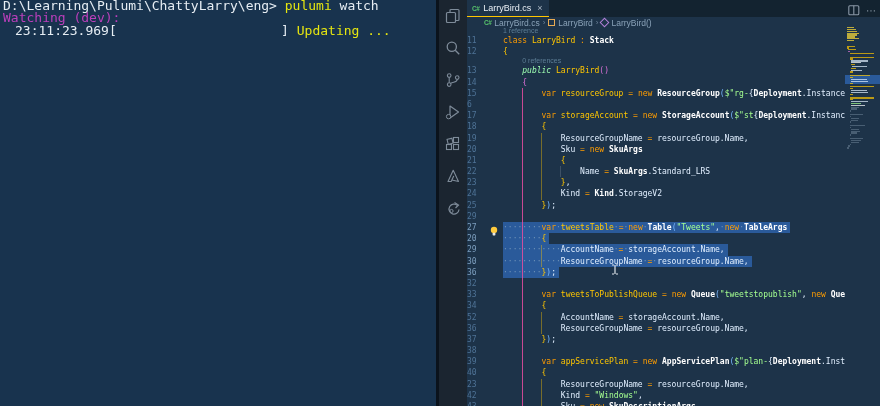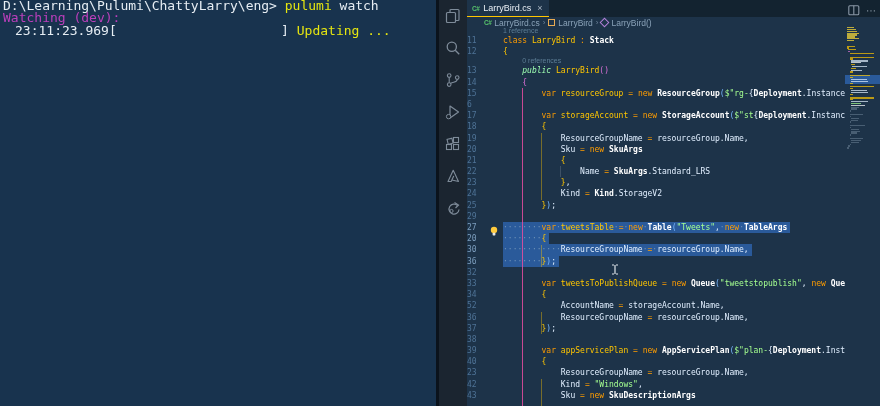--- a/index.html
+++ b/index.html
@@ -132,20 +132,21 @@
         <div class="crow"><span class="ln">19</span><span class="txt"><span class="c-v">            </span><span class="c-v">ResourceGroupName</span><span class="c-v"> </span><span class="c-k">=</span><span class="c-v"> </span><span class="c-v">resourceGroup.Name,</span></span></div>
         <div class="crow"><span class="ln">20</span><span class="txt"><span class="c-v">            </span><span class="c-v">Sku</span><span class="c-v"> </span><span class="c-k">=</span><span class="c-v"> </span><span class="c-k">new</span><span class="c-v"> </span><span class="c-t">SkuArgs</span></span></div>
         <div class="crow"><span class="ln">21</span><span class="txt"><span class="c-v">            </span><span class="c-y">{</span></span></div>
         <div class="crow"><span class="ln">22</span><span class="txt"><span class="c-v">                </span><span class="c-v">Name</span><span class="c-v"> </span><span class="c-k">=</span><span class="c-v"> </span><span class="c-t">SkuArgs</span><span class="c-v">.Standard_LRS</span></span></div>
         <div class="crow"><span class="ln">23</span><span class="txt"><span class="c-v">            </span><span class="c-y">}</span><span class="c-v">,</span></span></div>
         <div class="crow"><span class="ln">24</span><span class="txt"><span class="c-v">            </span><span class="c-v">Kind</span><span class="c-v"> </span><span class="c-k">=</span><span class="c-v"> </span><span class="c-t">Kind</span><span class="c-v">.StorageV2</span></span></div>
         <div class="crow"><span class="ln">25</span><span class="txt"><span class="c-v">        </span><span class="c-y">}</span><span class="c-b">)</span><span class="c-v">;</span></span></div>
         <div class="crow"><span class="ln">29</span><span class="txt"></span></div>
         <div class="crow"><span class="ln sel">27</span><span class="txt sel"><span class="wsp">········</span><span class="c-k">var</span><span class="wsp">·</span><span class="c-y">tweetsTable</span><span class="wsp">·</span><span class="c-k">=</span><span class="wsp">·</span><span class="c-k">new</span><span class="wsp">·</span><span class="c-t">Table</span><span class="c-b">(</span><span class="c-s">"Tweets"</span><span class="c-v">,</span><span class="wsp">·</span><span class="c-k">new</span><span class="wsp">·</span><span class="c-t">TableArgs</span></span></div>
         <div class="crow"><span class="ln sel">20</span><span class="txt sel"><span class="wsp">········</span><span class="c-y">{</span></span></div>
+        <div class="crow"><span class="ln sel">29</span><span class="txt sel"><span class="wsp">············</span><span class="c-v">AccountName</span><span class="wsp">·</span><span class="c-k">=</span><span class="wsp">·</span><span class="c-v">storageAccount.Name,</span></span></div>
         <div class="crow"><span class="ln sel">30</span><span class="txt sel"><span class="wsp">············</span><span class="c-v">ResourceGroupName</span><span class="wsp">·</span><span class="c-k">=</span><span class="wsp">·</span><span class="c-v">resourceGroup.Name,</span></span></div>
         <div class="crow"><span class="ln sel">36</span><span class="txt sel"><span class="wsp">········</span><span class="c-y">}</span><span class="c-b">)</span><span class="c-v">;</span></span></div>
         <div class="crow"><span class="ln">32</span><span class="txt"></span></div>
         <div class="crow"><span class="ln">33</span><span class="txt"><span class="c-v">        </span><span class="c-k">var</span><span class="c-v"> </span><span class="c-y">tweetsToPublishQueue</span><span class="c-v"> </span><span class="c-k">=</span><span class="c-v"> </span><span class="c-k">new</span><span class="c-v"> </span><span class="c-t">Queue</span><span class="c-b">(</span><span class="c-s">"tweetstopublish"</span><span class="c-v">,</span><span class="c-v"> </span><span class="c-k">new</span><span class="c-v"> </span><span class="c-t">Que</span></span></div>
         <div class="crow"><span class="ln">34</span><span class="txt"><span class="c-v">        </span><span class="c-y">{</span></span></div>
         <div class="crow"><span class="ln">52</span><span class="txt"><span class="c-v">            </span><span class="c-v">AccountName</span><span class="c-v"> </span><span class="c-k">=</span><span class="c-v"> </span><span class="c-v">storageAccount.Name,</span></span></div>
         <div class="crow"><span class="ln">36</span><span class="txt"><span class="c-v">            </span><span class="c-v">ResourceGroupName</span><span class="c-v"> </span><span class="c-k">=</span><span class="c-v"> </span><span class="c-v">resourceGroup.Name,</span></span></div>
         <div class="crow"><span class="ln">37</span><span class="txt"><span class="c-v">        </span><span class="c-y">}</span><span class="c-b">)</span><span class="c-v">;</span></span></div>
         <div class="crow"><span class="ln">38</span><span class="txt"></span></div>
         <div class="crow"><span class="ln">39</span><span class="txt"><span class="c-v">        </span><span class="c-k">var</span><span class="c-v"> </span><span class="c-y">appServicePlan</span><span class="c-v"> </span><span class="c-k">=</span><span class="c-v"> </span><span class="c-k">new</span><span class="c-v"> </span><span class="c-t">AppServicePlan</span><span class="c-b">(</span><span class="c-s">$"plan-</span><span class="c-v">{</span><span class="c-t">Deployment</span><span class="c-v">.Inst</span></span></div>

